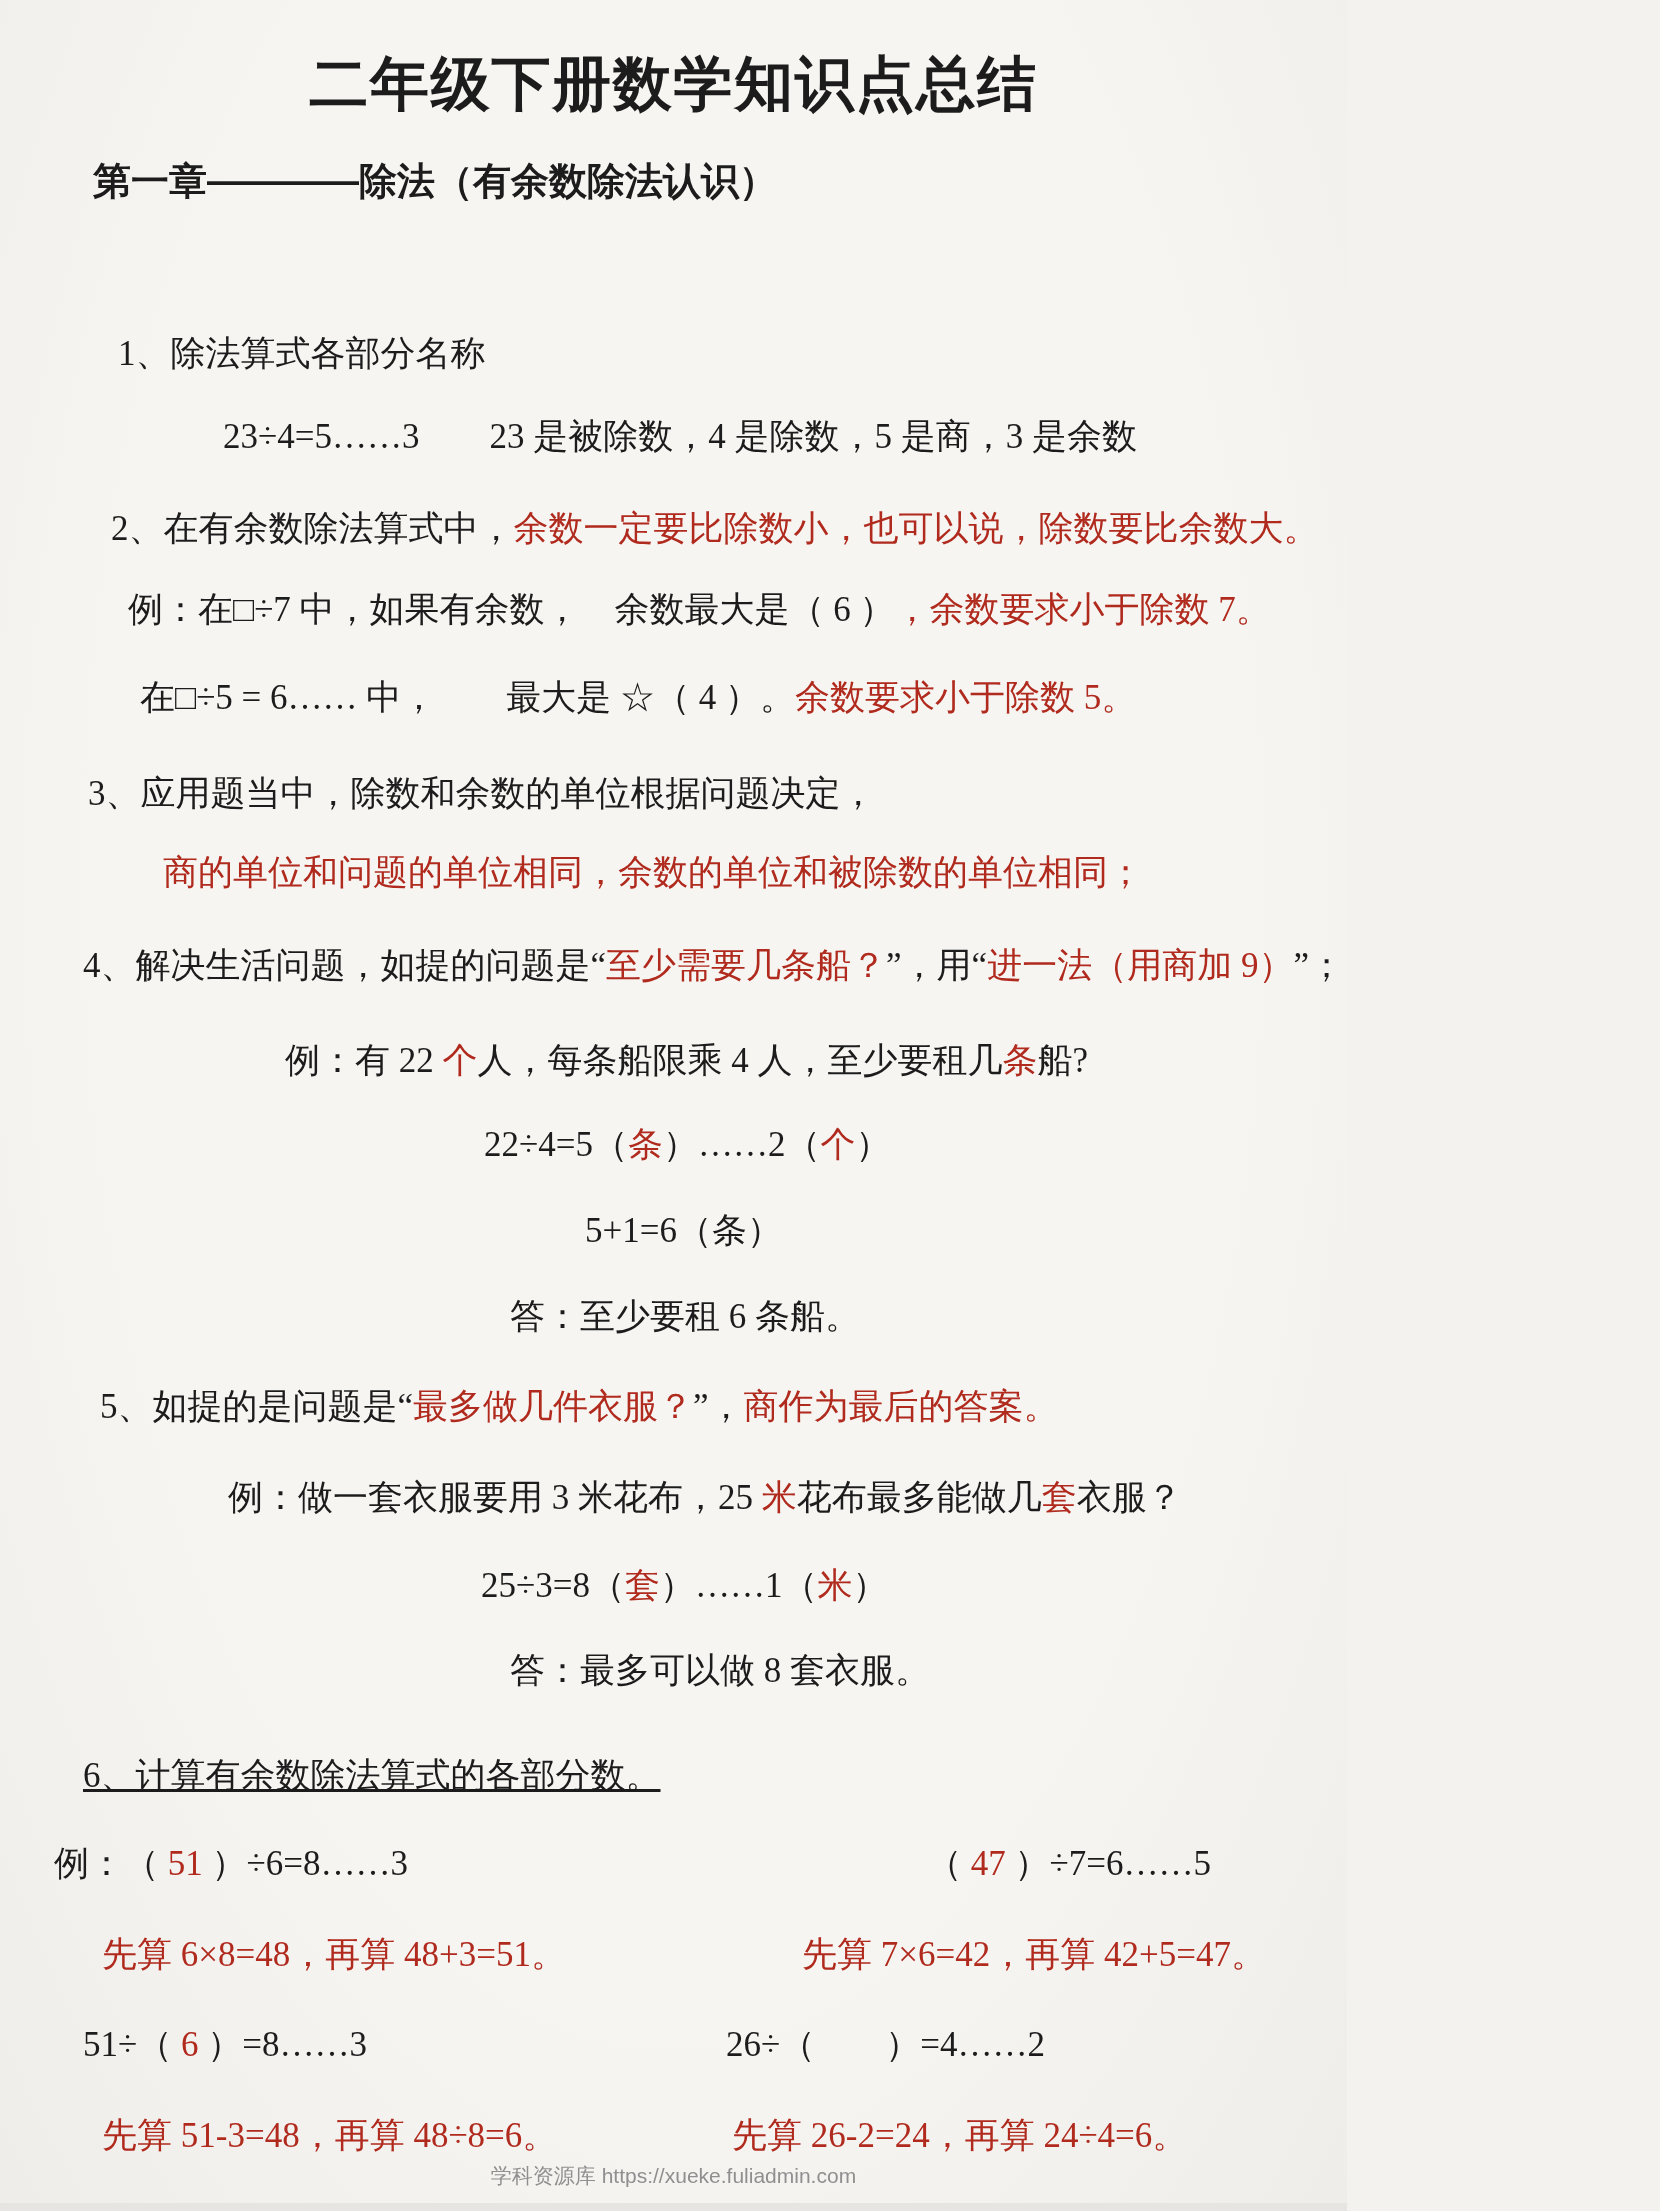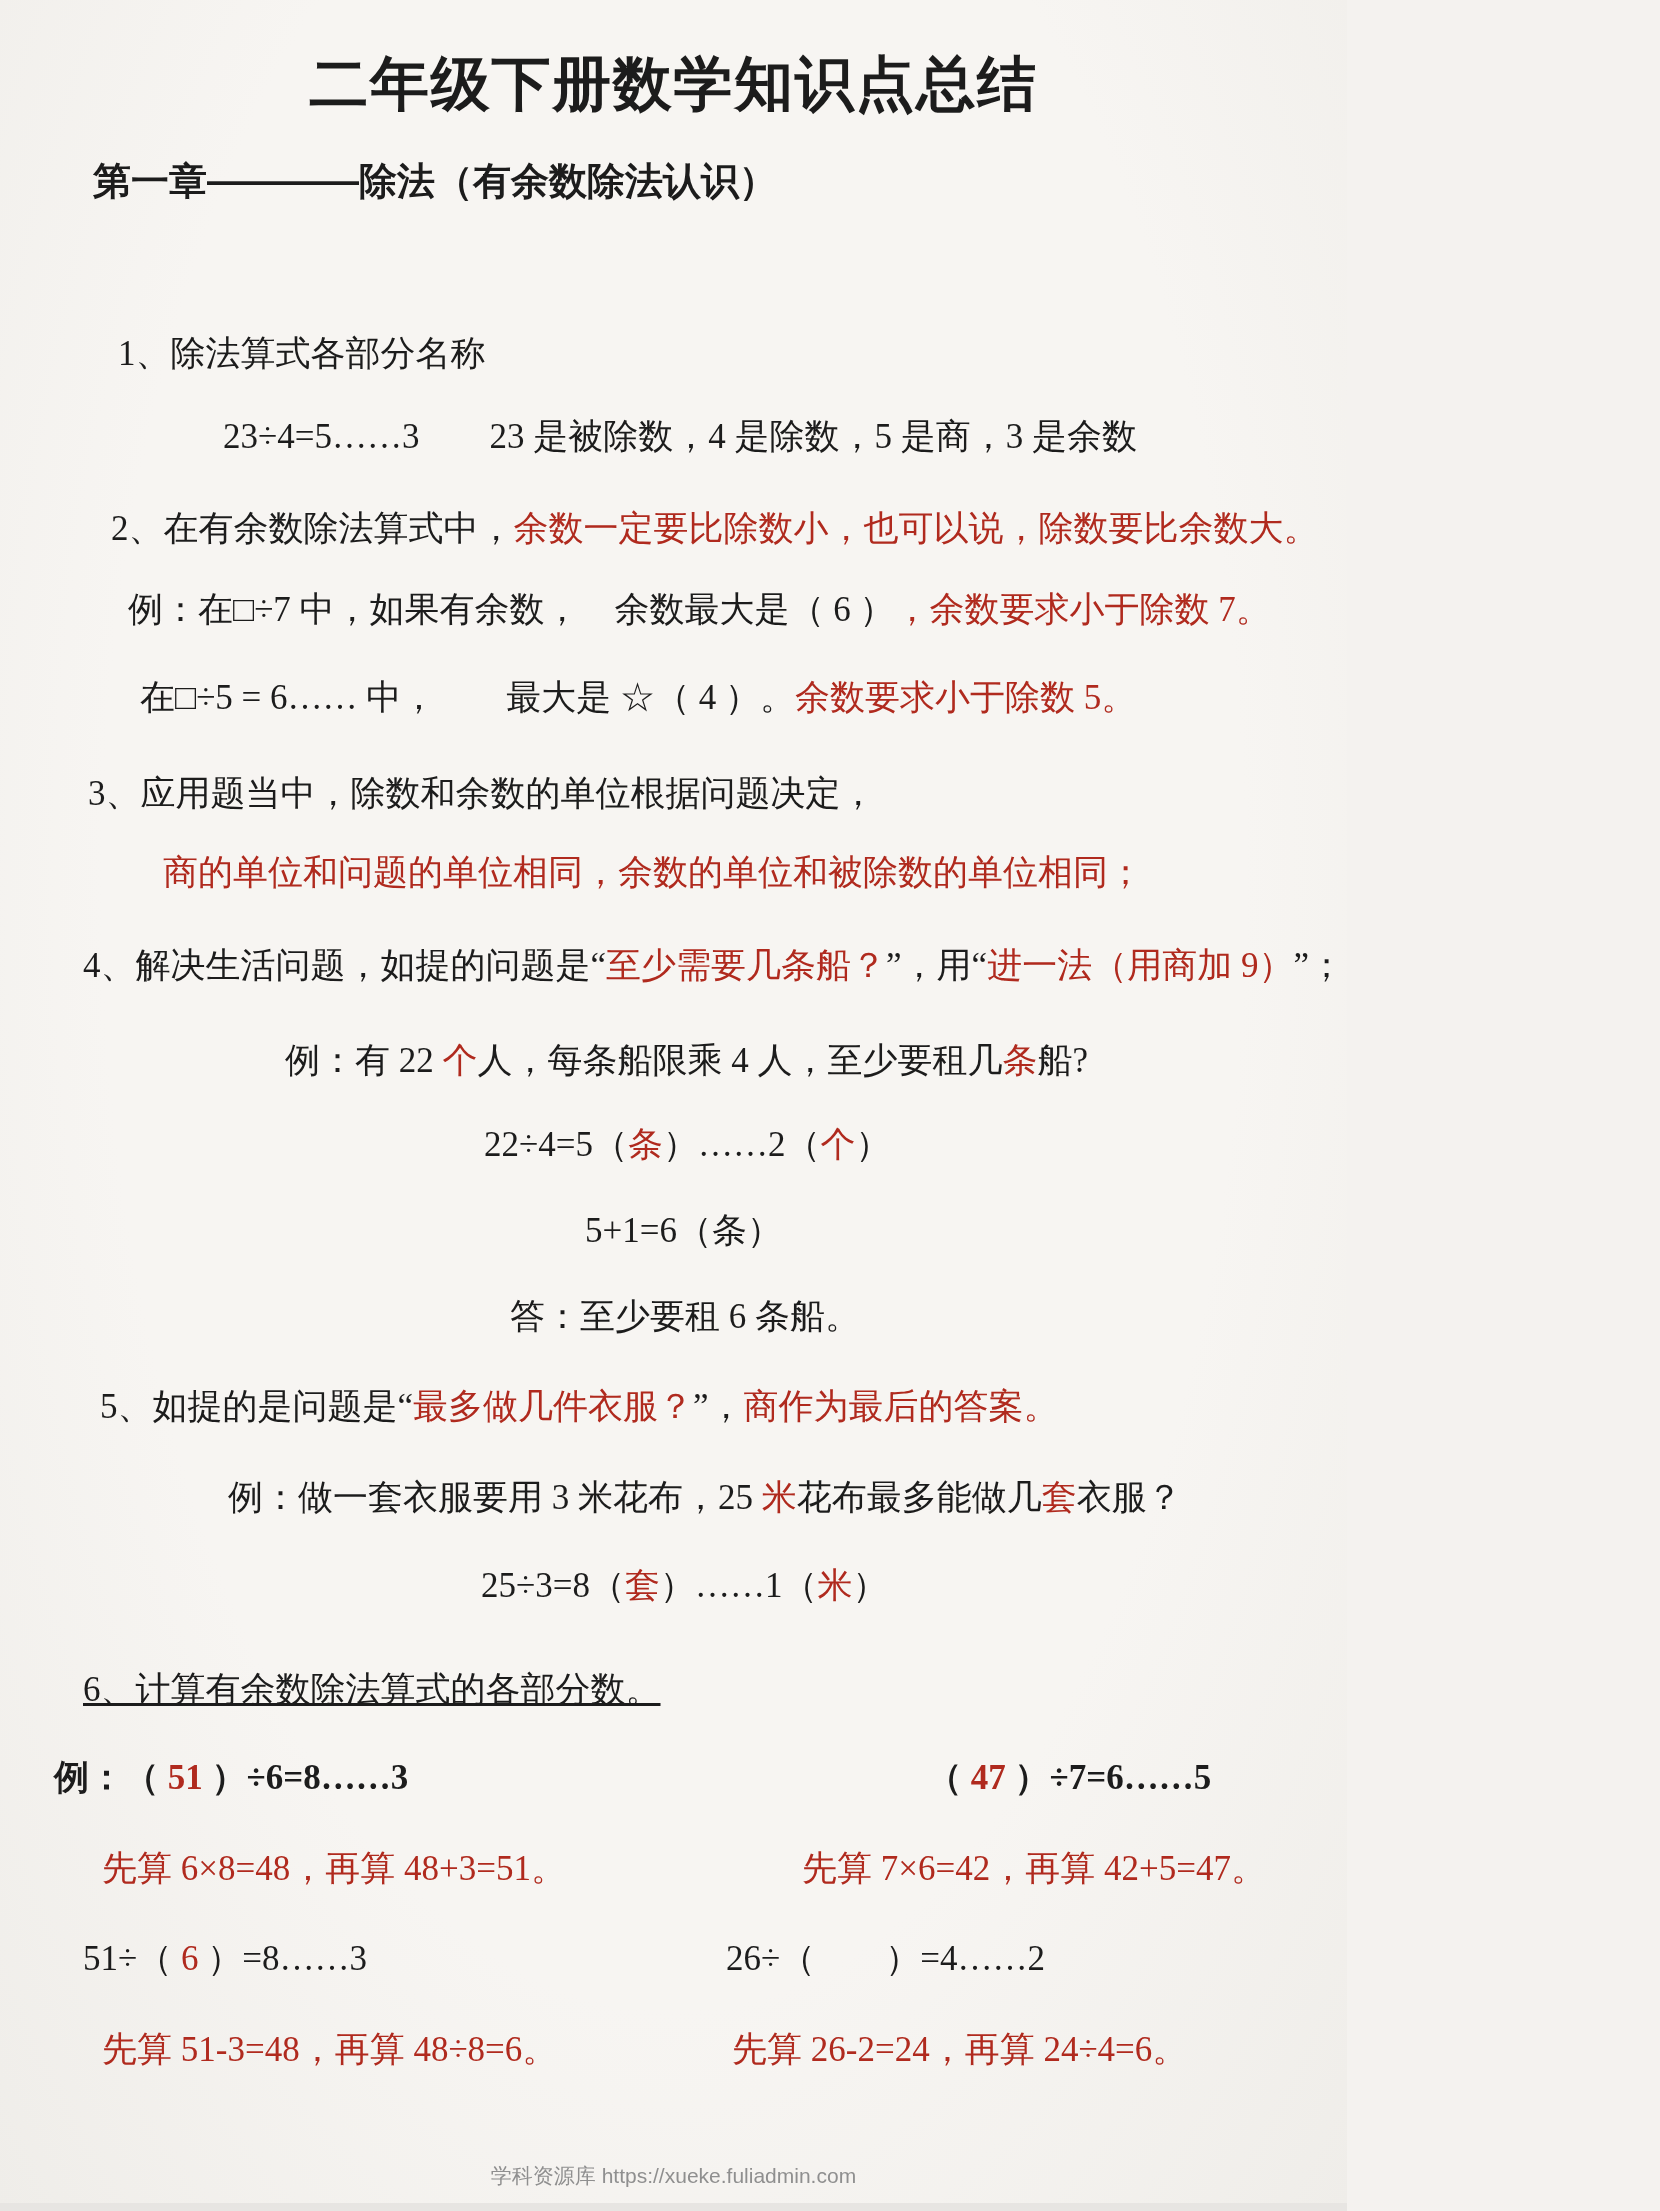--- a/index.html
+++ b/index.html
@@ -49,21 +49,21 @@
   .l-eq4a    { margin-top:42px;  margin-left:484px; }
   .l-eq4b    { margin-top:43px;  margin-left:585px; }
   .l-ans4    { margin-top:43px;  margin-left:510px; }
   .l-item5   { margin-top:48px;  margin-left:100px; }
   .l-ex5     { margin-top:48px;  margin-left:228px; }
   .l-eq5     { margin-top:45px;  margin-left:481px; }
   .l-ans5    { margin-top:43px;  margin-left:510px; }
   .l-item6   { margin-top:62px;  margin-left:83px;text-decoration:underline;  }
   .sec6{ position:relative; }
   .sec6 .row{ position:relative; height:43px; }
-  .r1{ margin-top:45px;font-weight:bold; }
+  .r1{ margin-top:45px; }
   .r2{ margin-top:48px; }
   .r3{ margin-top:47px; }
   .r4{ margin-top:48px; }
   .sec6 .lft{ position:absolute; }
   .sec6 .rgt{ position:absolute; }
   .r1 .lft{ left:54px; }  .r1 .rgt{ left:927px; }
   .r2 .lft{ left:102px; } .r2 .rgt{ left:802px; }
   .r3 .lft{ left:83px; }  .r3 .rgt{ left:726px; }
   .r4 .lft{ left:102px; } .r4 .rgt{ left:732px; }
   .footer{
@@ -113,20 +113,21 @@
   <div class="line l-eq4b">5+1=6（条）</div>
 
   <div class="line l-ans4">答：至少要租 6 条船。</div>
 
   <div class="line l-item5"><span>5、如提的是问题是“</span><span class="red">最多做几件衣服？</span><span>”，</span><span class="red">商作为最后的答案。</span></div>
 
   <div class="line l-ex5"><span>例：做一套衣服要用 3 米花布，25 </span><span class="red">米</span><span>花布最多能做几</span><span class="red">套</span><span>衣服？</span></div>
 
   <div class="line l-eq5"><span>25÷3=8（</span><span class="red">套</span><span>）……1（</span><span class="red">米</span><span>）</span></div>
 
+  <div class="line l-ans5">答：最多可以做 8 套衣服。</div>
 
   <div class="line l-item6">6、计算有余数除法算式的各部分数。</div>
 
   <div class="sec6">
     <div class="line row r1">
       <span class="lft"><span>例：（ </span><span class="red">51</span><span> ）÷6=8……3</span></span>
       <span class="rgt"><span>（ </span><span class="red">47</span><span> ）÷7=6……5</span></span>
     </div>
     <div class="line row r2">
       <span class="lft red">先算 6×8=48，再算 48+3=51。</span>

